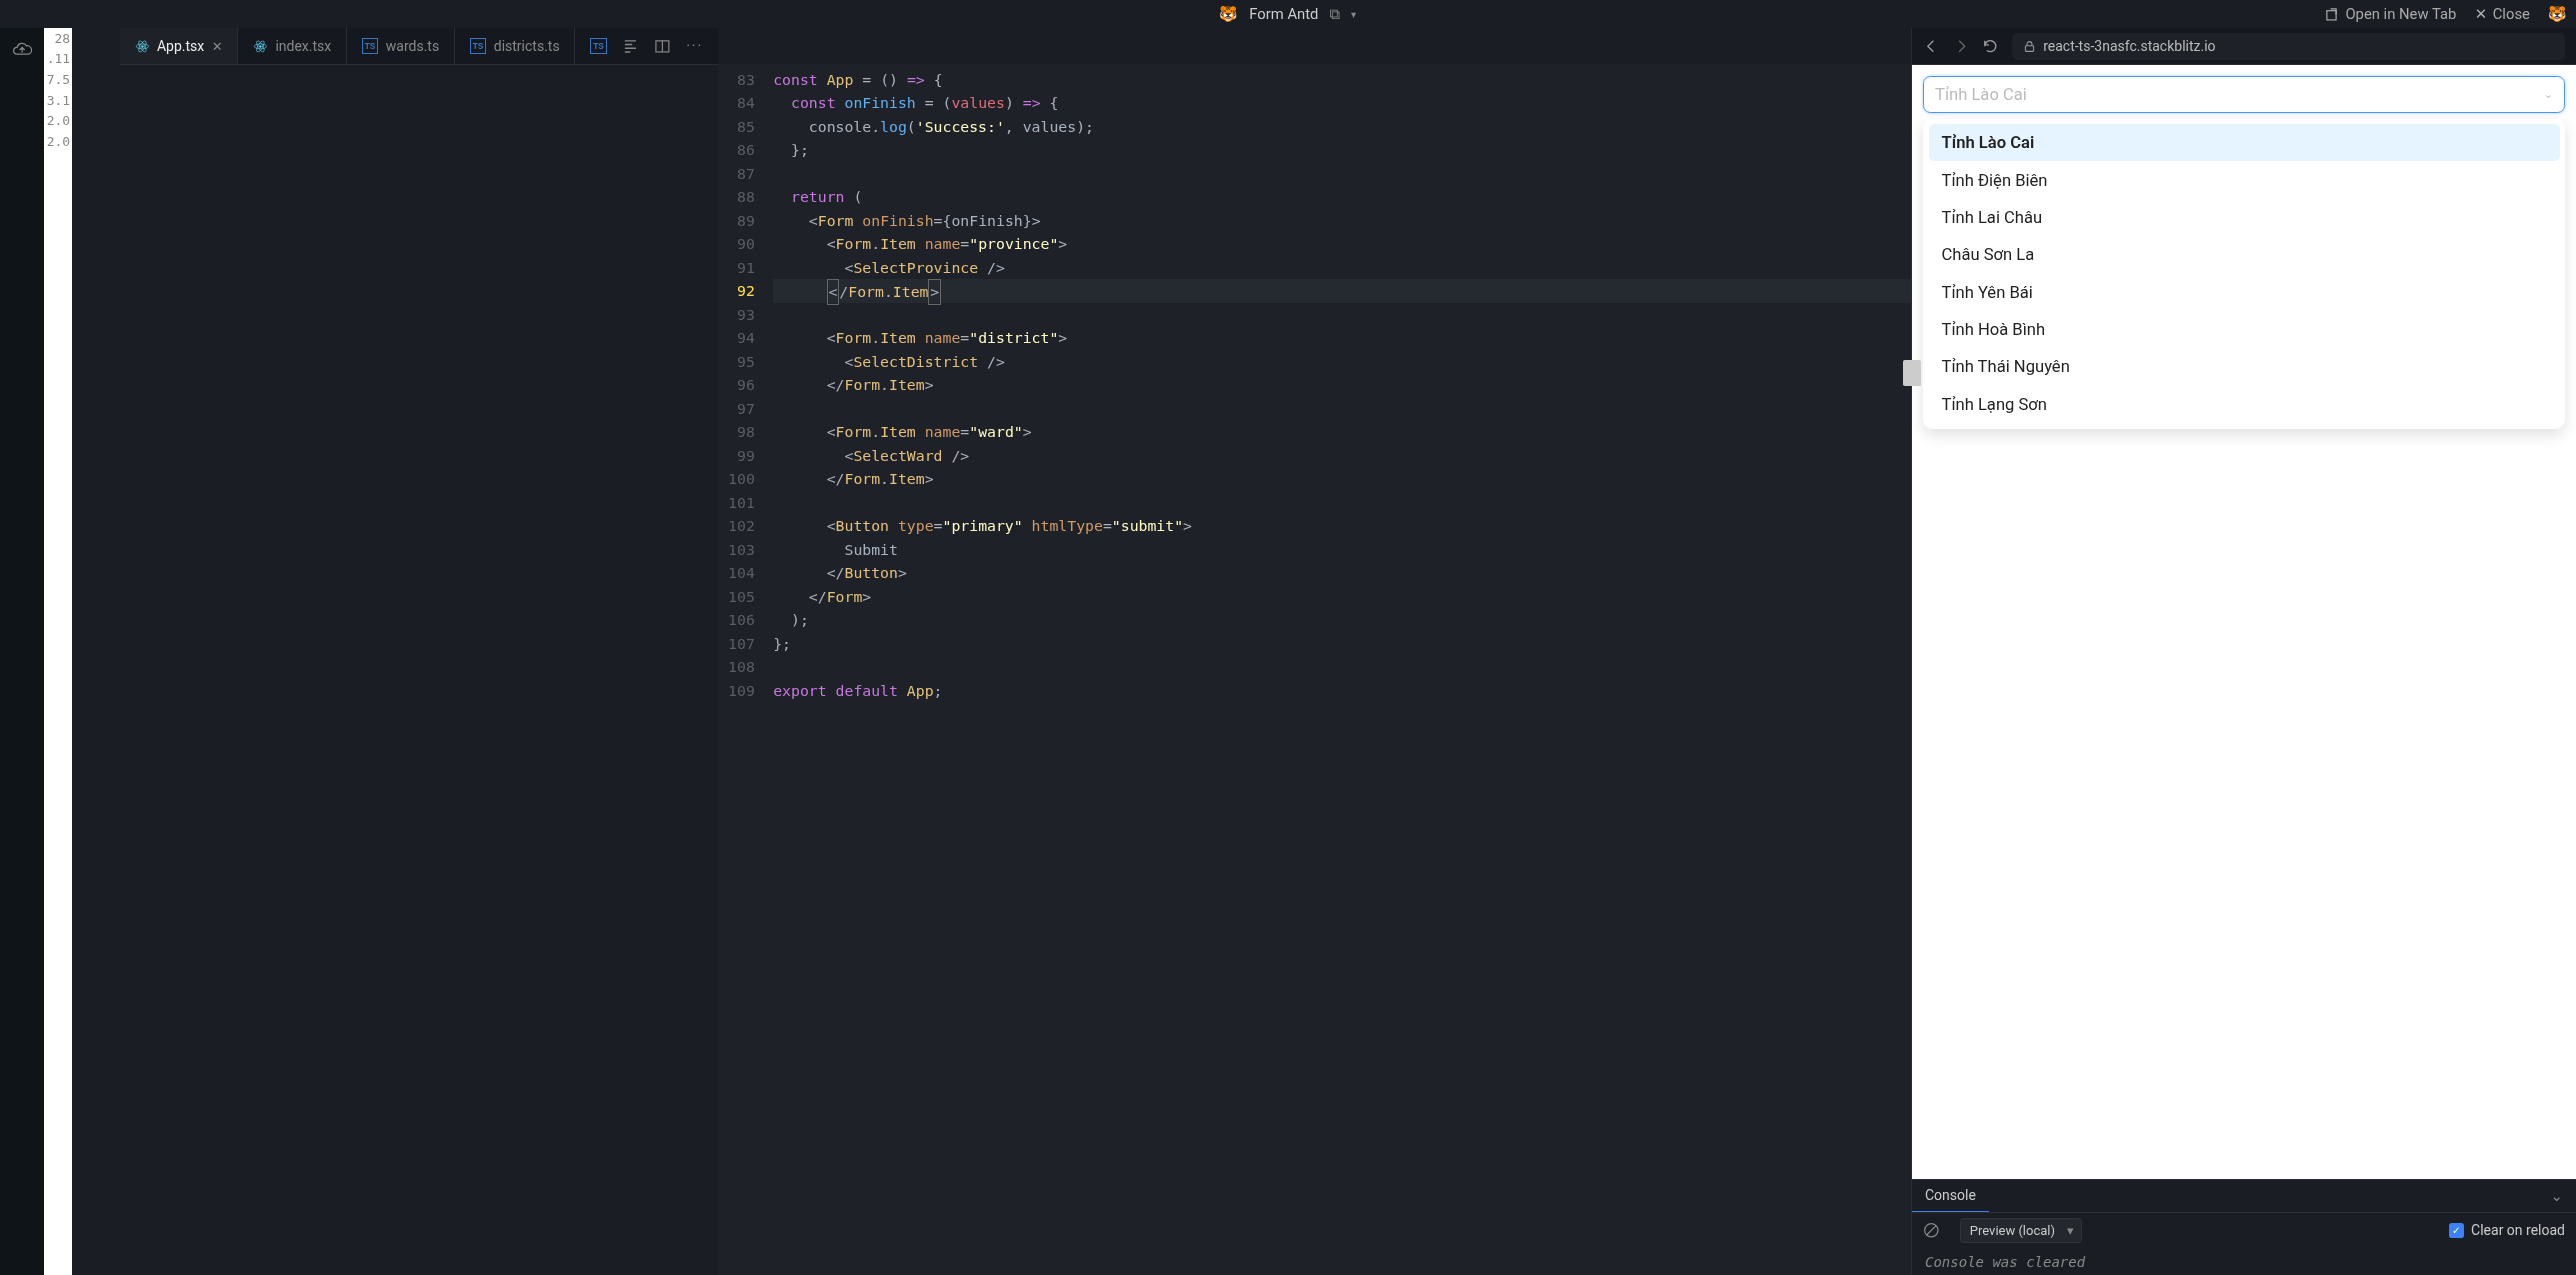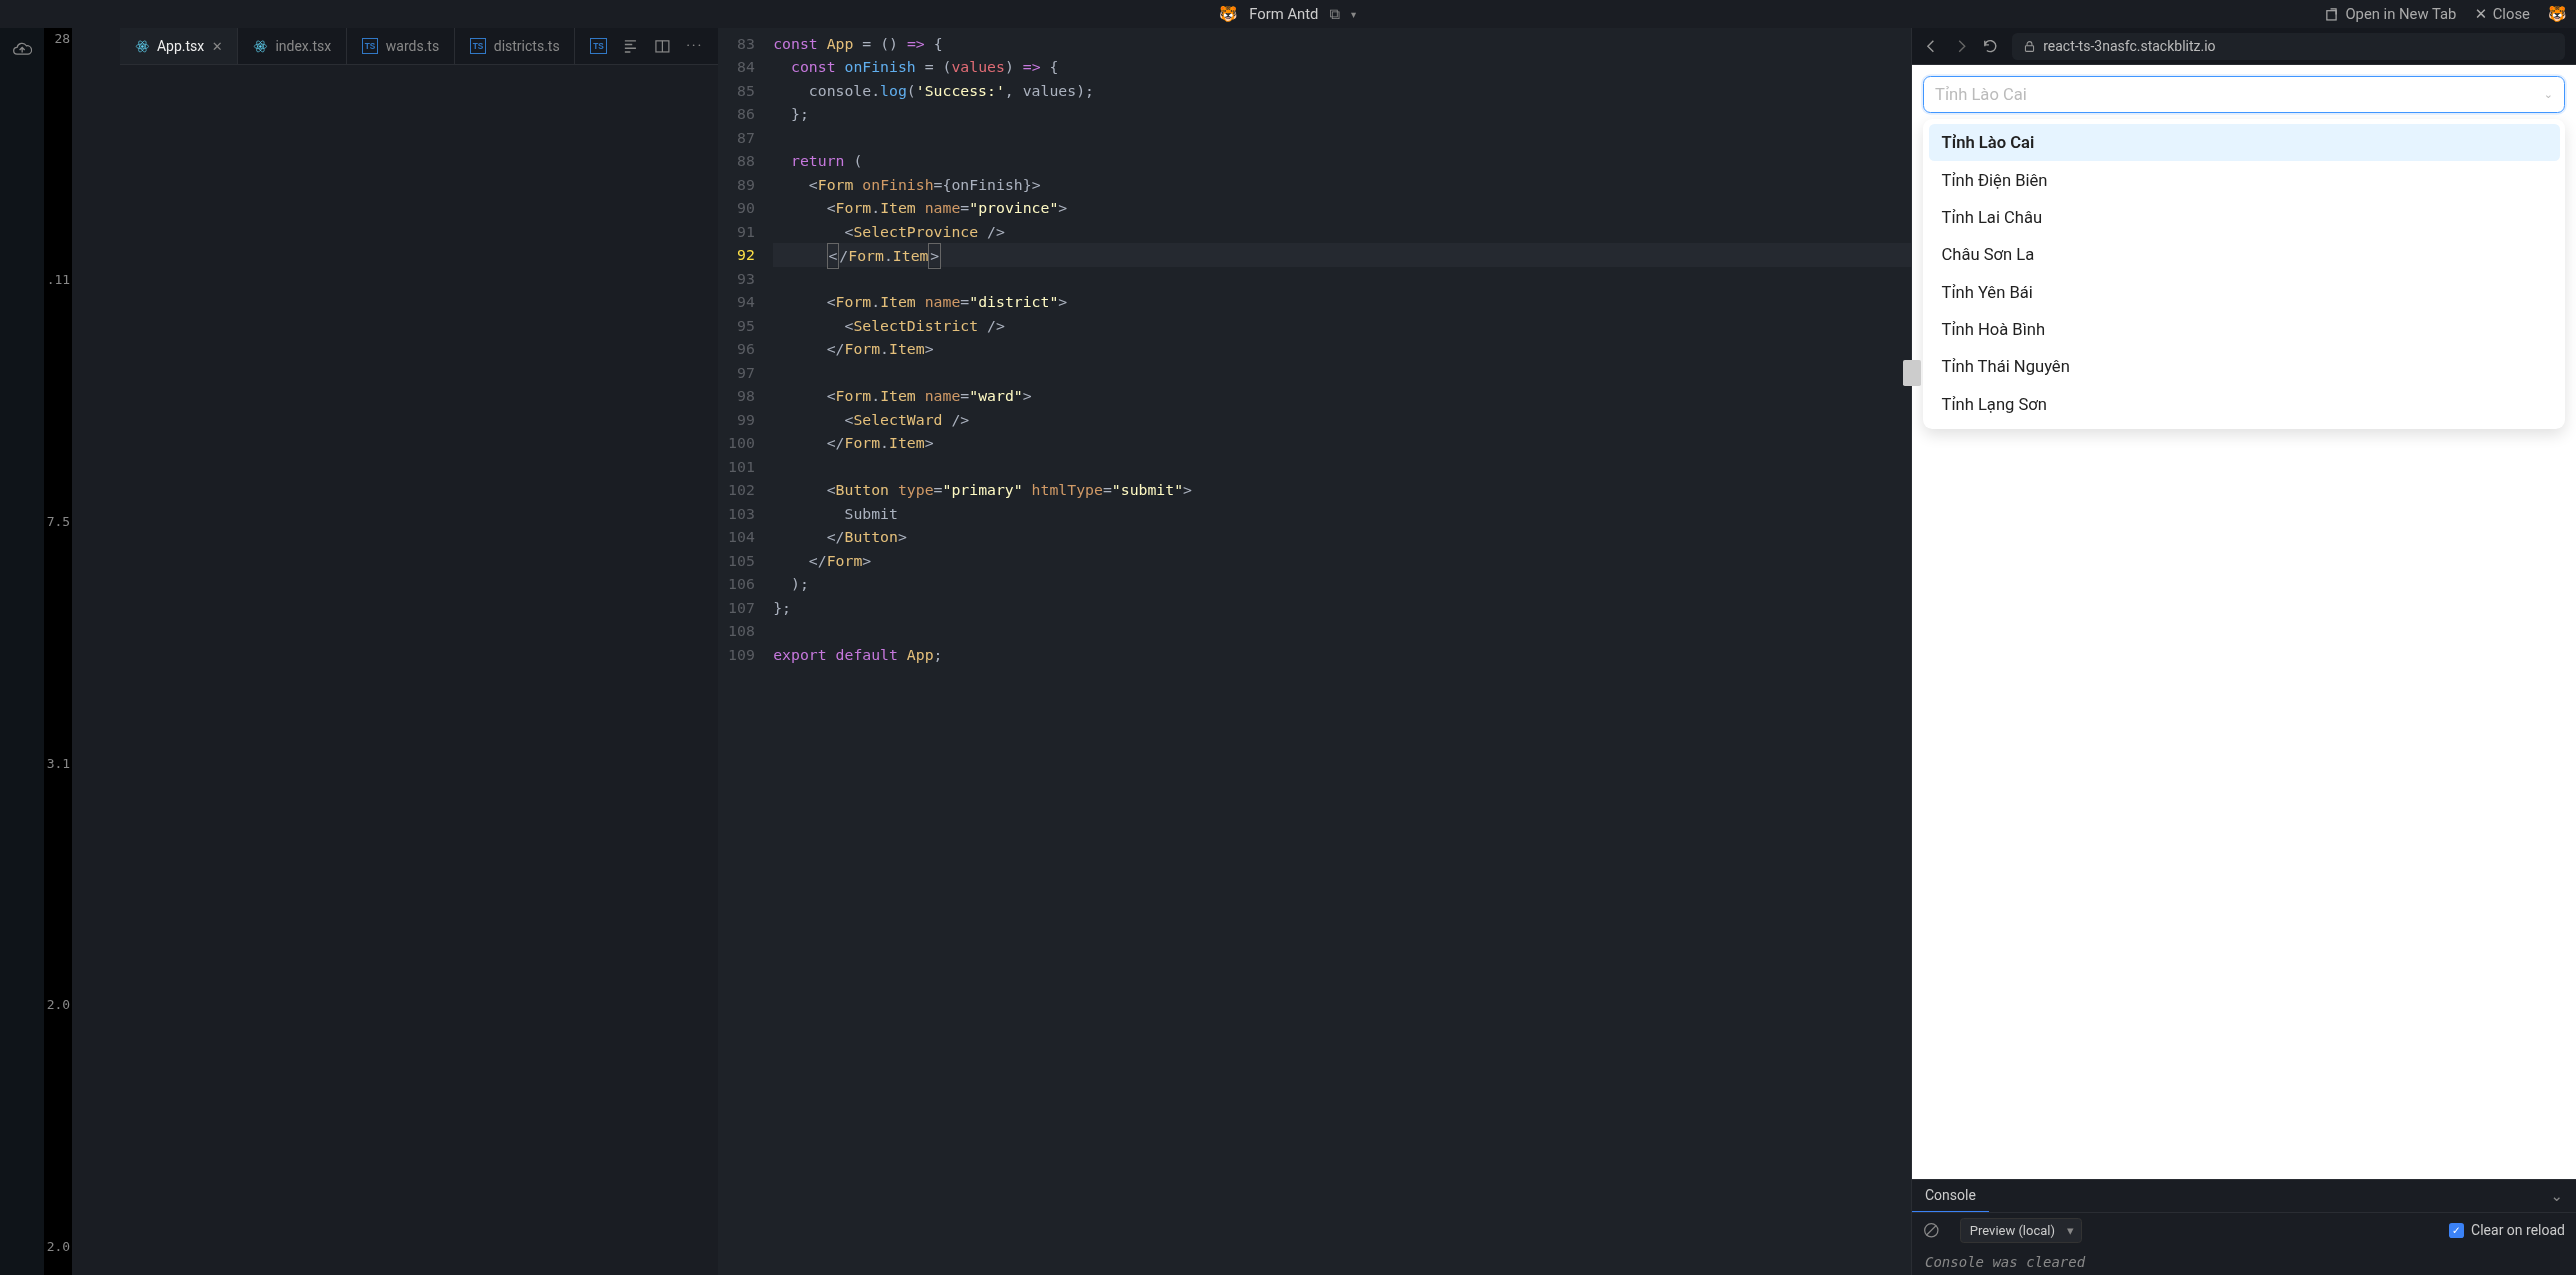--- a/index.html
+++ b/index.html
@@ -35,24 +35,24 @@
       width: 44px;
       background: #0f1419;
       display: flex;
       flex-direction: column;
       align-items: center;
       padding-top: 11px;
     }
     .cloud-icon { color: #888; }
     .sidebar-numbers {
       width: 28px;
-      background: #000000;
+      background: #ffffff;
       display: flex;
       flex-direction: column;
-      justify-content: space-between;
+      justify-content: flex-start;
       padding-bottom: 18.5px;
       font-size: 13px;
       color: #888;
       font-family: monospace;
     }
     .sidebar-numbers div { padding: 2.8px 1.8px; text-align: right; }
     .editor-pane { flex: 1; display: flex; flex-direction: row; background: #1a1d23; min-width: 0; padding-left: 48px; }
     .tab-bar {
       height: 37px;
       background: #15181e;
@@ -97,20 +97,21 @@
       color: #888;
     }
     .code-area {
       flex: 1;
       display: flex;
       font-family: "SF Mono", Monaco, Consolas, monospace;
       font-size: 14.8px;
       line-height: 23.5px;
       background: #1e2228;
       overflow: hidden;
+      margin-top: 36px;
     }
     .line-numbers {
       width: 46px;
       text-align: right;
       padding: 3.7px 9.2px 3.7px 0;
       color: #5a5d63;
       user-select: none;
     }
     .line-numbers div { height: 23.5px; }
     .line-numbers .current { color: #fde047; }

